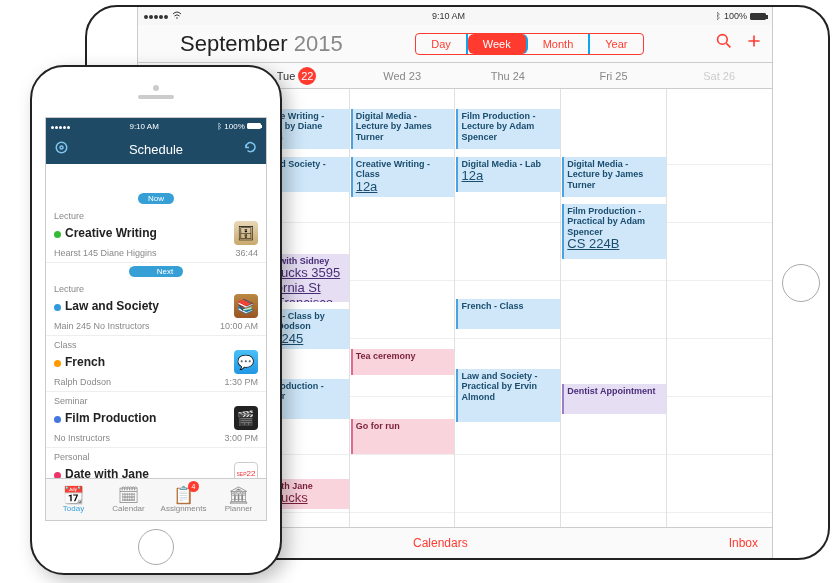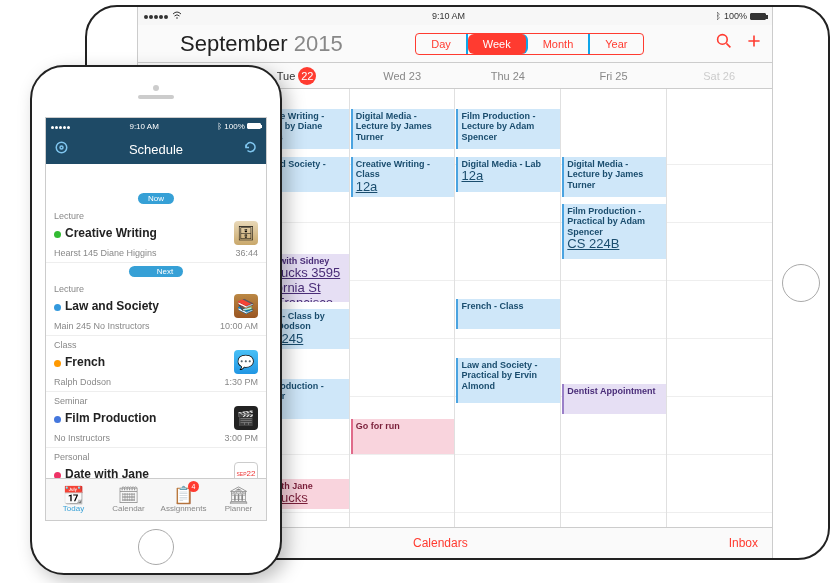--- a/index.html
+++ b/index.html
@@ -219,20 +219,23 @@
             <div></div>
             <div></div>
           </div>
           <div class="event blue" style="top: 20px; height: 40px;">
             <div class="t1">Digital Media - Lecture by James Turner</div>
           </div>
           <div class="event blue" style="top: 68px; height: 40px;">
             <div class="t1">Creative Writing - Class</div>
             <div class="t2">12a</div>
           </div>
+          <div class="event pink" style="top: 260px; height: 26px;">
+            <div class="t1">Tea ceremony</div>
+          </div>
           <div class="event pink" style="top: 330px; height: 35px;">
             <div class="t1">Go for run</div>
           </div>
         </div>
         <div class="col">
           <div class="gridlines">
             <div></div>
             <div></div>
             <div></div>
             <div></div>
@@ -244,21 +247,21 @@
           <div class="event blue" style="top: 20px; height: 40px;">
             <div class="t1">Film Production - Lecture by Adam Spencer</div>
           </div>
           <div class="event blue" style="top: 68px; height: 35px;">
             <div class="t1">Digital Media - Lab</div>
             <div class="t2">12a</div>
           </div>
           <div class="event blue" style="top: 210px; height: 30px;">
             <div class="t1">French - Class</div>
           </div>
-          <div class="event blue" style="top: 269px; height: 45px;">
+          <div class="event blue" style="top: 280px; height: 53px;">
             <div class="t1">Law and Society - Practical by Ervin Almond</div>
           </div>
         </div>
         <div class="col">
           <div class="gridlines">
             <div></div>
             <div></div>
             <div></div>
             <div></div>
             <div></div>

